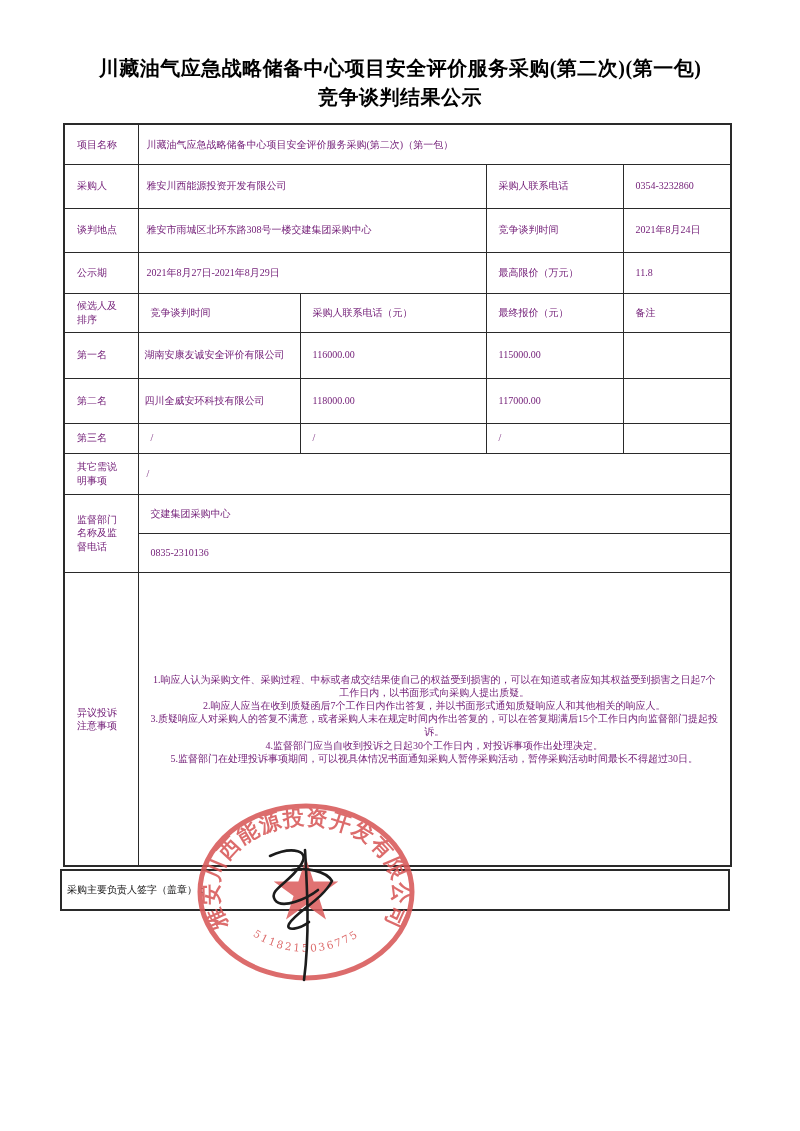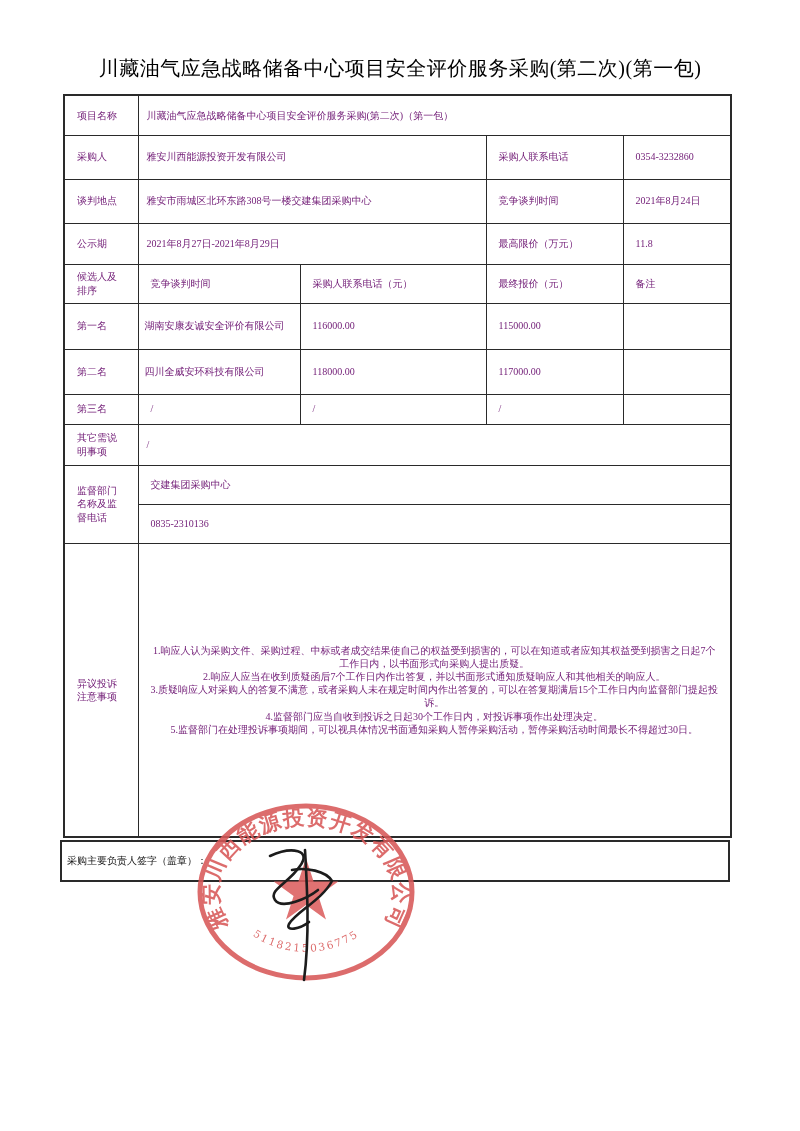--- a/index.html
+++ b/index.html
@@ -1,20 +1,20 @@
 <!DOCTYPE html>
 <html><head>
 <meta charset="utf-8">
 <style>
   html,body{margin:0;padding:0;background:#ffffff;}
   .page{
     position:relative;width:800px;height:1131px;background:#ffffff;overflow:hidden;
     font-family:"Liberation Serif","DejaVu Serif",serif;color:#111;
   }
-  .title{margin:54px 20px 0 20px;text-align:center;font-weight:normal;font-size:20px;line-height:29px;color:#000;letter-spacing:.5px;}
+  .title{margin:54px 20px 0 20px;text-align:center;font-weight:bold;font-size:20px;line-height:29px;color:#000;letter-spacing:.5px;}
   table.doc{
     border-collapse:collapse;table-layout:fixed;width:667px;margin:11px 0 0 63px;
     border:2px solid #2a2a2a;
   }
   table.doc td{
     border:1.5px solid #2a2a2a;font-size:10px;line-height:1.32;vertical-align:middle;
     padding:2px 12px;word-break:break-all;color:#701a75;
   }
   td.lbl{text-align:left;}
   td.c{}
@@ -28,20 +28,21 @@
   .seal{position:absolute;left:190px;top:796px;z-index:5;opacity:.88;}
   .autograph{position:absolute;left:242px;top:840px;z-index:6;}
 </style>
 </head>
 <body>
 
 <div class="page">
 
   <div class="title">
     <div>川藏油气应急战略储备中心项目安全评价服务采购(第二次)(第一包)</div>
+    <div>竞争谈判结果公示</div>
   </div>
 
   <table class="doc">
     <colgroup>
       <col style="width:74px">
         <col style="width:162px">
         <col style="width:186px">
         <col style="width:137px">
         <col style="width:108px">
     </colgroup>

